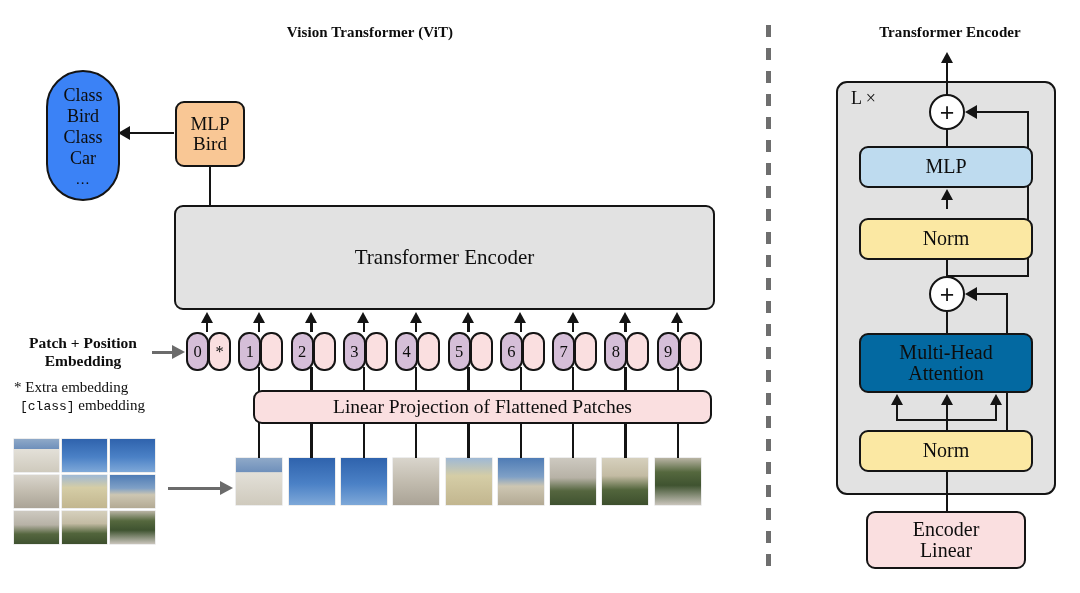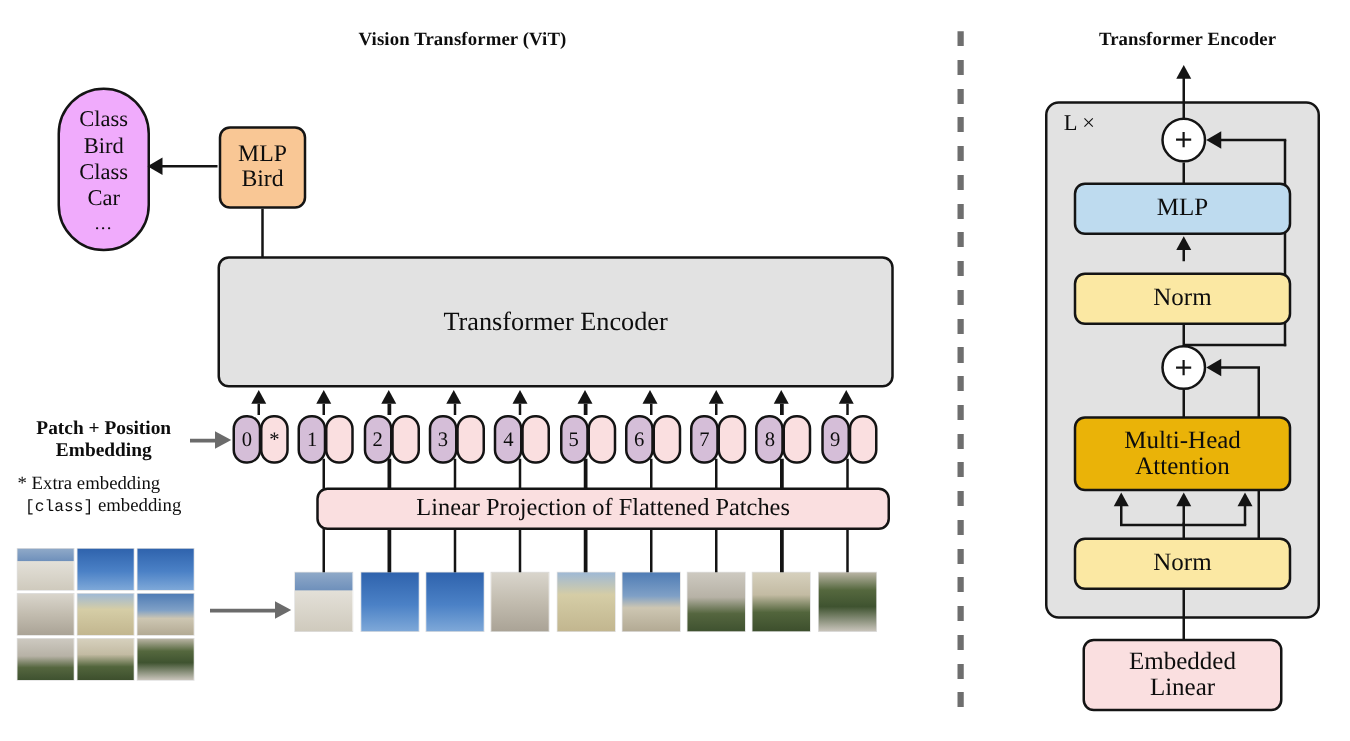--- a/index.html
+++ b/index.html
@@ -23,25 +23,25 @@
     text-align:center;line-height:1.06;
     font-size:19px;font-family:"Liberation Serif", serif;
   }
   .box.two-line{flex-direction:column;}
 
   .c-orange{background:#f9c795;}
   .c-grey  {background:#e2e2e2;}
   .c-pink  {background:#fadfe0;}
   .c-blue  {background:#bedbef;}
   .c-yellow{background:#fbe8a3;}
-  .c-green {background:#eab308;}
+  .c-green {background:#0369a1;}
 
   
   .pill-class{
-    border:2.2px solid #141414;border-radius:60px;background:#f0abfc;
+    border:2.2px solid #141414;border-radius:60px;background:#3b82f6;
     display:flex;flex-direction:column;align-items:center;justify-content:center;
     font-size:18px;line-height:1.17;padding-top:2px;
   }
 
   
   .lbl-bold{
     font-weight:bold;font-size:15.5px;text-align:center;line-height:1.14;
   }
   .lbl-note{font-size:15px;line-height:1.2;}
   .mono{font-family:Liberation Mono, monospace;font-size:13px;}
@@ -320,18 +320,18 @@
   <div class="abs arrow-up" style="left:890.5px;top:394px;"></div>
   <div class="abs arrow-up" style="left:940.5px;top:394px;"></div>
   <div class="abs arrow-up" style="left:989.5px;top:394px;"></div>
 
   <div class="abs box c-yellow" style="left:859px;top:430px;width:174px;height:42px;">
     <span style="font-size:20px;">Norm</span>
   </div>
   <div class="abs vline" style="left:946px;top:418px;height:14px;"></div>
 
   <div class="abs box two-line c-pink" style="left:866px;top:511px;width:160px;height:58px;">
-    <span style="font-size:20px;">Embedded</span>
+    <span style="font-size:20px;">Encoder</span>
     <span style="font-size:20px;">Linear</span>
   </div>
   <div class="abs vline" style="left:946px;top:471px;height:41px;"></div>
 
 </div>
 
 </body></html>

